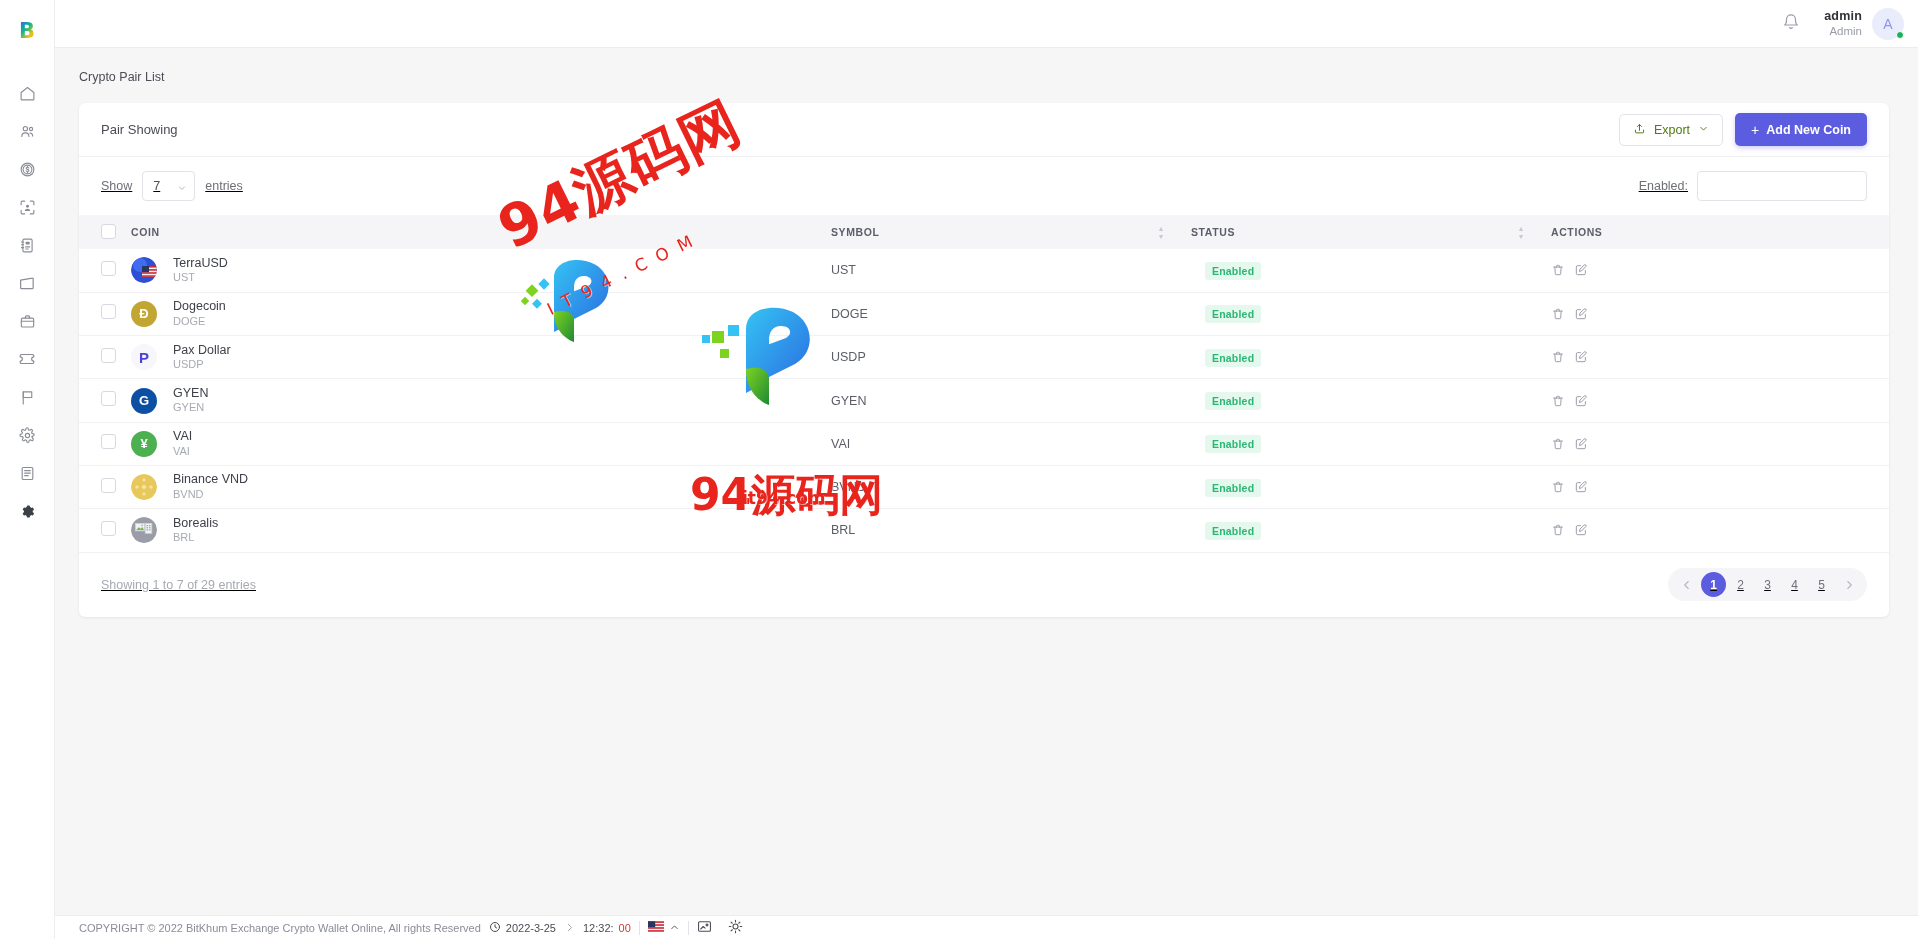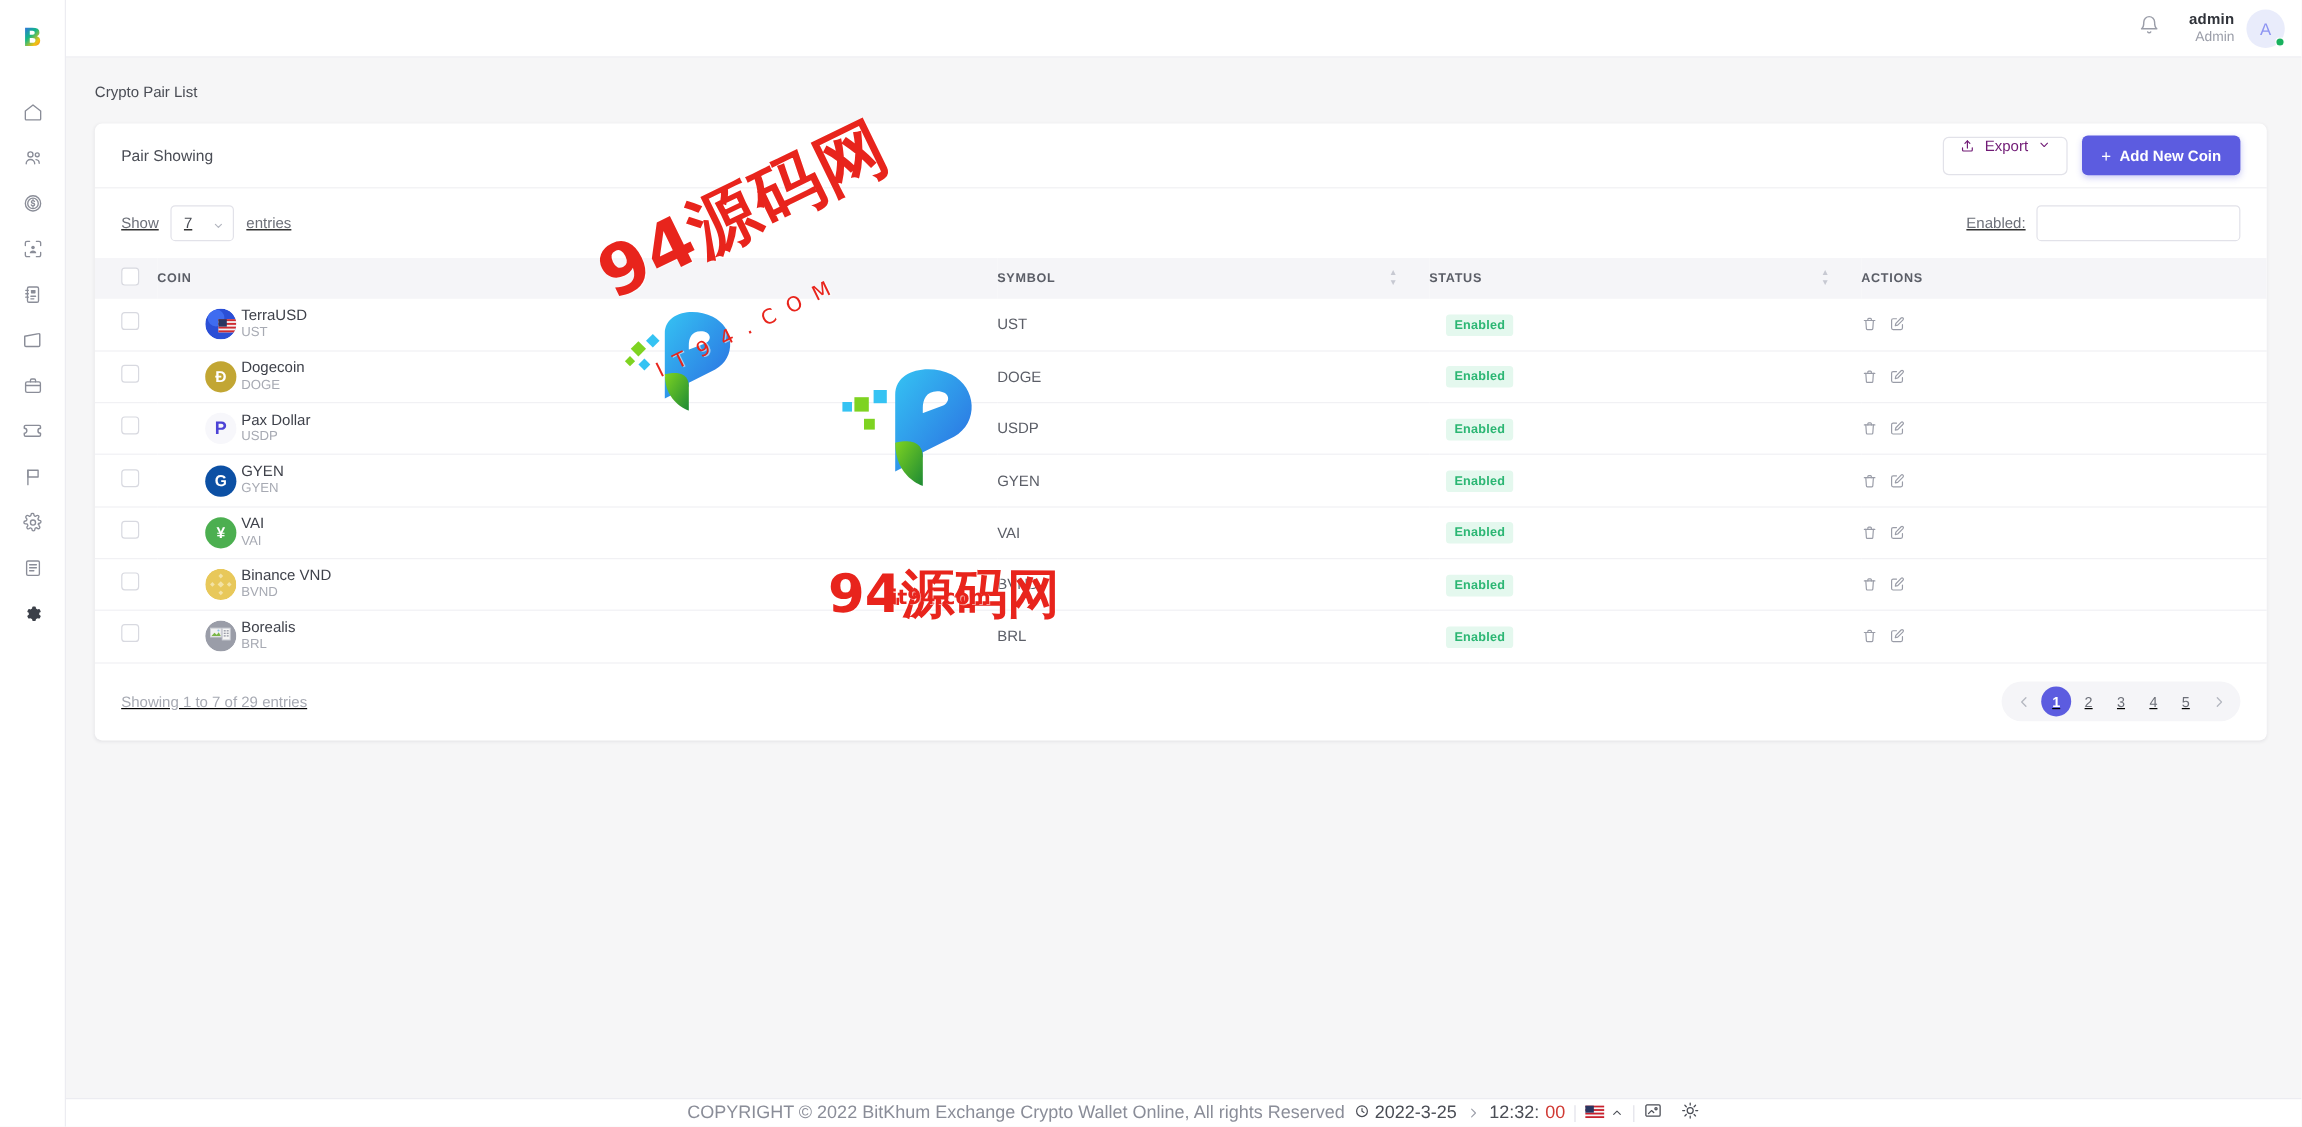--- a/index.html
+++ b/index.html
@@ -74,22 +74,22 @@
     box-shadow: 0 1px 3px rgba(20,20,40,.07);
   }
   .card-head {
     height: 54px; display: flex; align-items: center; justify-content: space-between;
     padding: 0 22px; border-bottom: 1px solid #f0f0f3;
   }
   .card-title { font-size: 13px; color: #4a4d55; }
   .head-actions { display: flex; align-items: center; gap: 12px; }
   .btn-export {
     height: 32px; padding: 0 13px; border: 1px solid #e2e2e9; border-radius: 5px;
-    background: #fff; color: #701a75; font-size: 12.5px;
-    display: flex; align-items: flex-start; gap: 8px; cursor: pointer;
+    background: #fff; color: #4d7c0f; font-size: 12.5px;
+    display: flex; align-items: center; gap: 8px; cursor: pointer;
   }
   .btn-primary {
     height: 33px; padding: 0 16px; border: none; border-radius: 5px;
     background: #5c5ce0; color: #fff; font-size: 12.5px; font-weight: bold;
     display: flex; align-items: center; gap: 7px; cursor: pointer;
     box-shadow: 0 2px 5px rgba(92,92,224,.3);
   }
   .btn-primary .plus { font-weight: normal; font-size: 14px; }
 
   .table-toolbar {
@@ -130,21 +130,21 @@
   .sort-arrows i { font-style: normal; font-size: 7px; line-height: 5px; }
 
   tbody tr { height: 43.3px; border-bottom: 1px solid #f1f1f4; }
   tbody tr:last-child { border-bottom: 1px solid #f1f1f4; }
   tbody td { padding: 0; vertical-align: middle; }
   td.cb { padding-left: 22px; }
   .chk {
     width: 15px; height: 15px; border: 1px solid #d8d9e0; border-radius: 3px;
     background: #fff; display: inline-block; cursor: pointer;
   }
-  .coin-cell { display: flex; align-items: center; gap: 4px; margin-left: 40px; }
+  .coin-cell { display: flex; align-items: center; gap: 16px; }
   .coin-logo {
     width: 26px; height: 26px; border-radius: 50%; flex: 0 0 26px;
     display: flex; align-items: center; justify-content: center;
     font-size: 13px; font-weight: bold; color: #fff; overflow: hidden;
     position: relative;
   }
   .coin-names { line-height: 1.25; }
   .coin-name { font-size: 12.5px; color: #3e414a; }
   .coin-ticker { font-size: 11px; color: #a7aab3; }
   .symbol-cell { font-size: 12.5px; color: #5b5e67; }
@@ -171,22 +171,22 @@
     display: flex; align-items: center; justify-content: center;
     font-size: 12px; color: #6d7079; cursor: pointer;
   }
   .pg.active { background: #5c5ce0; color: #fff; font-weight: bold; }
   .pg.arrow { color: #b4b7c0; font-size: 13px; }
 
   
   .footer {
     position: absolute; left: 55px; bottom: 0; width: 1863px; height: 24px;
     background: #ffffff; border-top: 1px solid #ececf1;
-    display: flex; align-items: center; justify-content: center;
-    padding: 0 0 0 24px; font-size: 15px; color: #8a8d98;
+    display: flex; align-items: center; justify-content: flex-start;
+    padding: 0 0 0 24px; font-size: 11px; color: #8a8d98;
     z-index: 20;
   }
   .tray { display: flex; align-items: center; height: 24px; }
   .tray-item {
     display: flex; align-items: center; gap: 5px; padding: 0 8px; height: 24px;
     color: #4a4d55; cursor: pointer;
   }
   .tray-sep { width: 1px; height: 14px; background: #e2e2e9; }
   .sec-red { color: #d03a34; }
 

